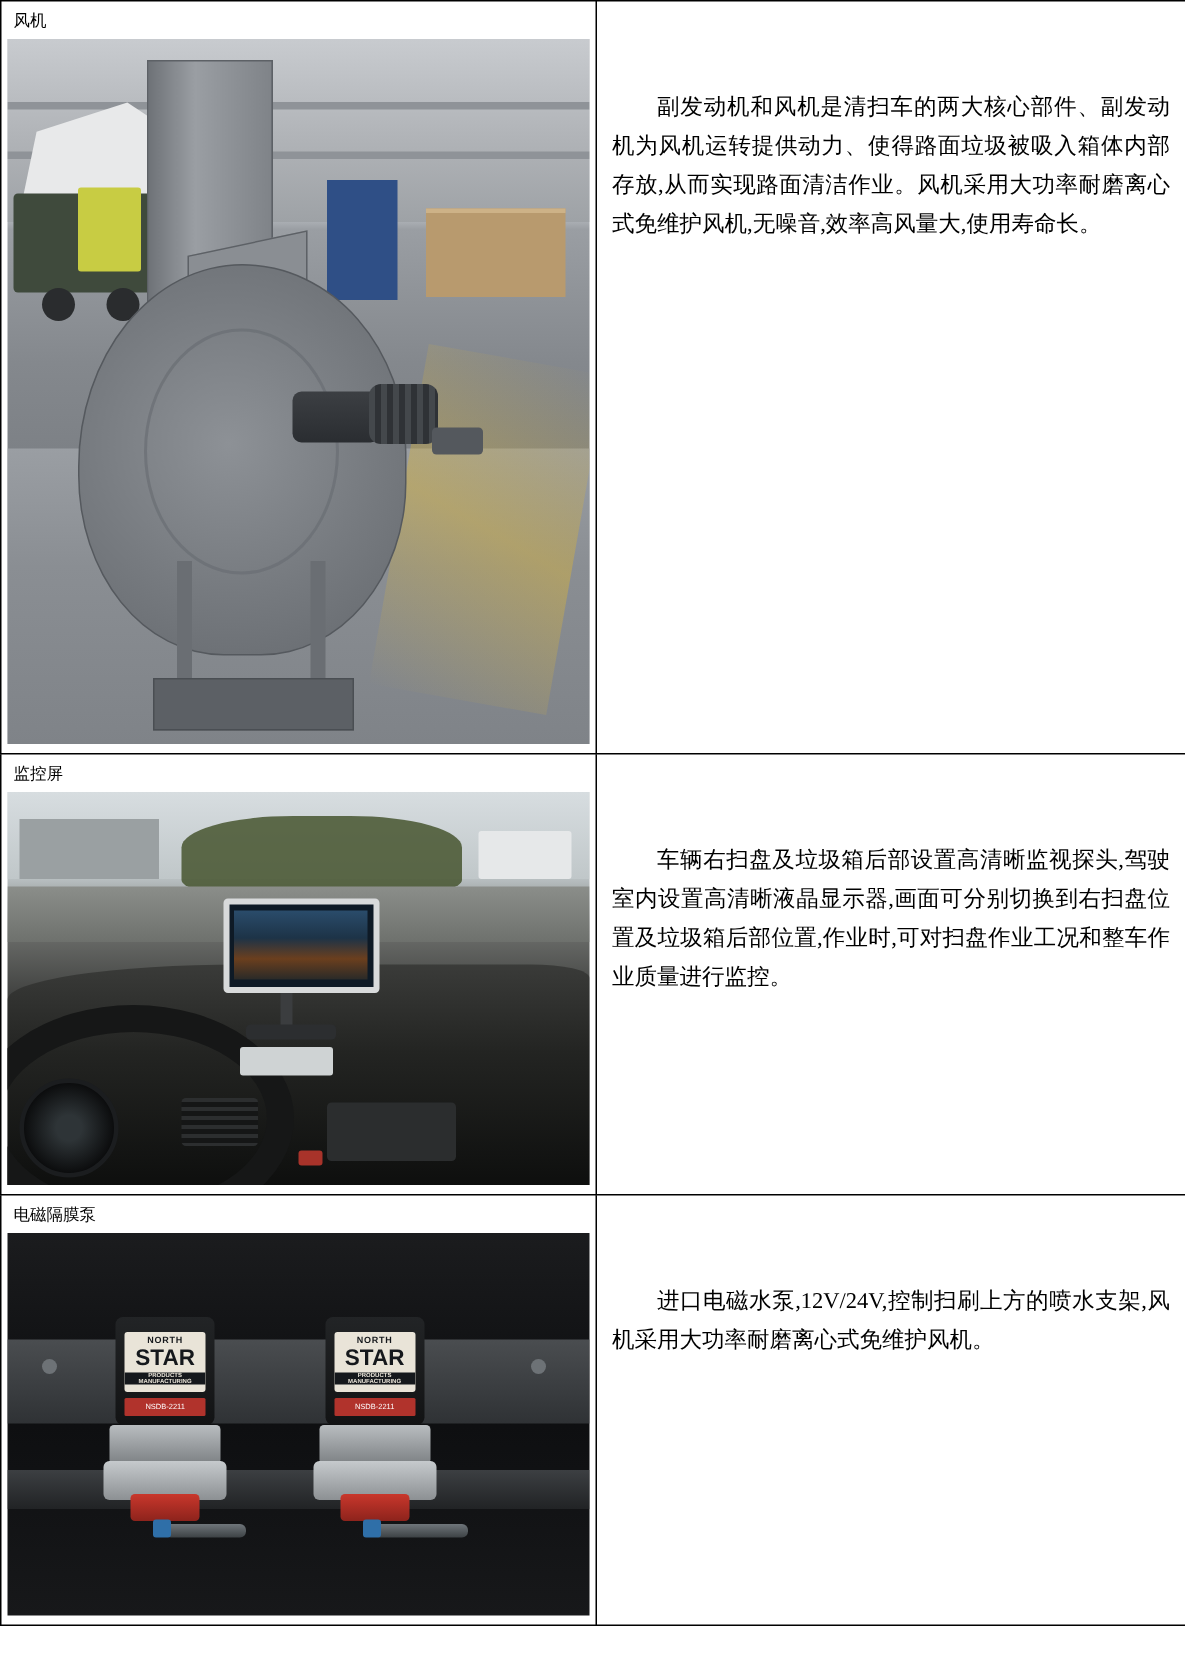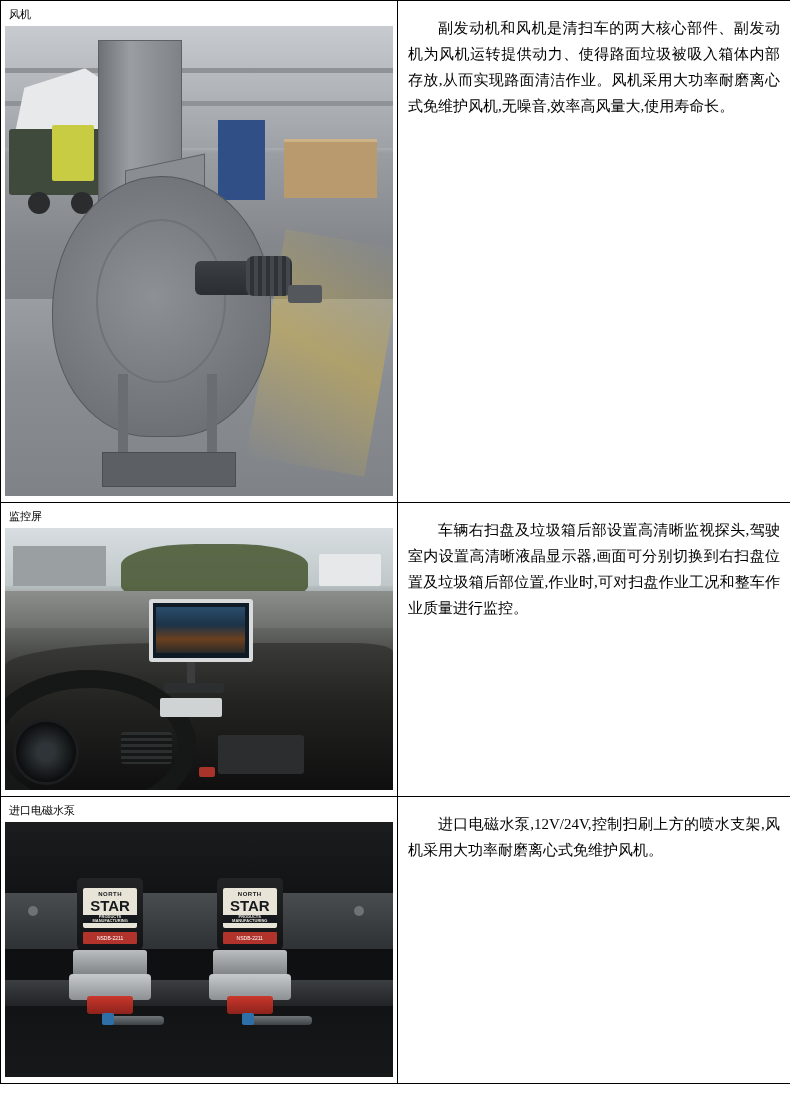--- a/index.html
+++ b/index.html
@@ -46,20 +46,21 @@
   }
   .photo {
     position: relative;
     width: 100%;
     overflow: hidden;
     background: #8d9094;
   }
   .cell-right-inner {
     padding: 14px 10px 10px 10px;
     box-sizing: border-box;
+    margin-top: 44px;
   }
   .para {
     font-size: 15px;
     line-height: 26px;
     text-align: justify;
     text-justify: inter-ideograph;
     text-indent: 2em;
     font-family: "Liberation Serif", "DejaVu Serif", serif;
     margin: 0;
   }
@@ -418,21 +419,21 @@
       <td class="col-right">
         <div class="cell-right-inner">
           <p class="para">车辆右扫盘及垃圾箱后部设置高清晰监视探头,驾驶室内设置高清晰液晶显示器,画面可分别切换到右扫盘位置及垃圾箱后部位置,作业时,可对扫盘作业工况和整车作业质量进行监控。</p>
         </div>
       </td>
     </tr>
 
     <tr>
       <td class="col-left">
         <div class="cell-left-inner">
-          <div class="caption">进口电磁水泵</div>
+          <div class="caption">电磁隔膜泵</div>
           <div class="photo ph-pump">
             <div class="rail"></div>
             <div class="rail2"></div>
             <div class="bolt n1"></div>
             <div class="bolt n2"></div>
             <div class="pump p1">
               <div class="body"></div>
               <div class="sticker">
                 <div class="s1">NORTH</div>
                 <div class="s2">STAR</div>

